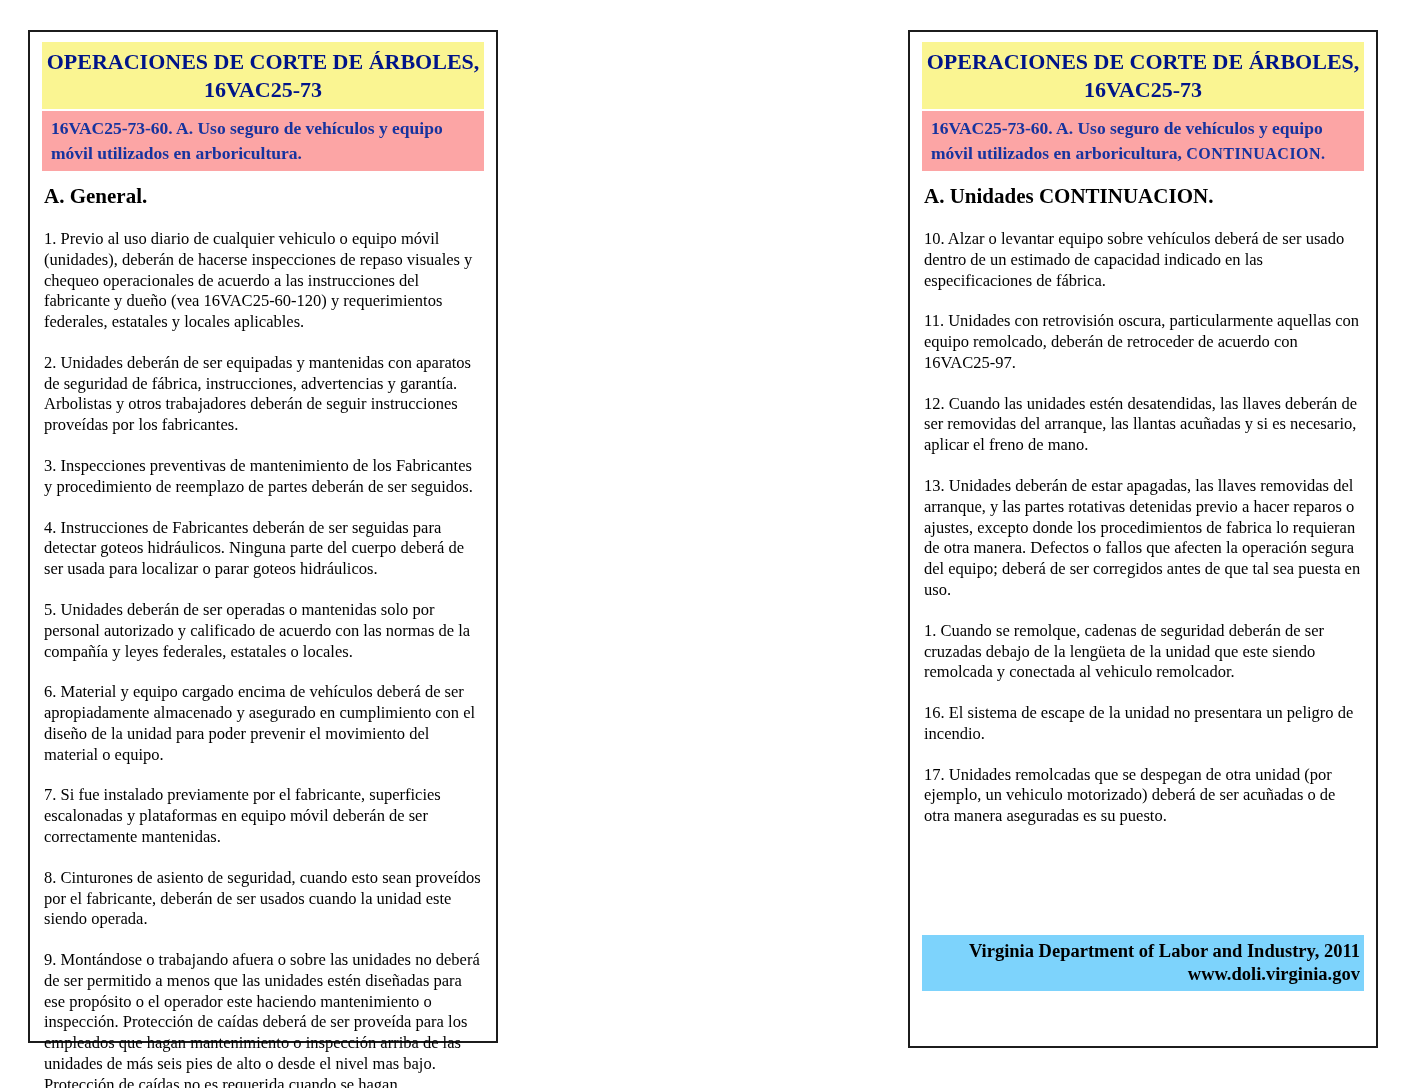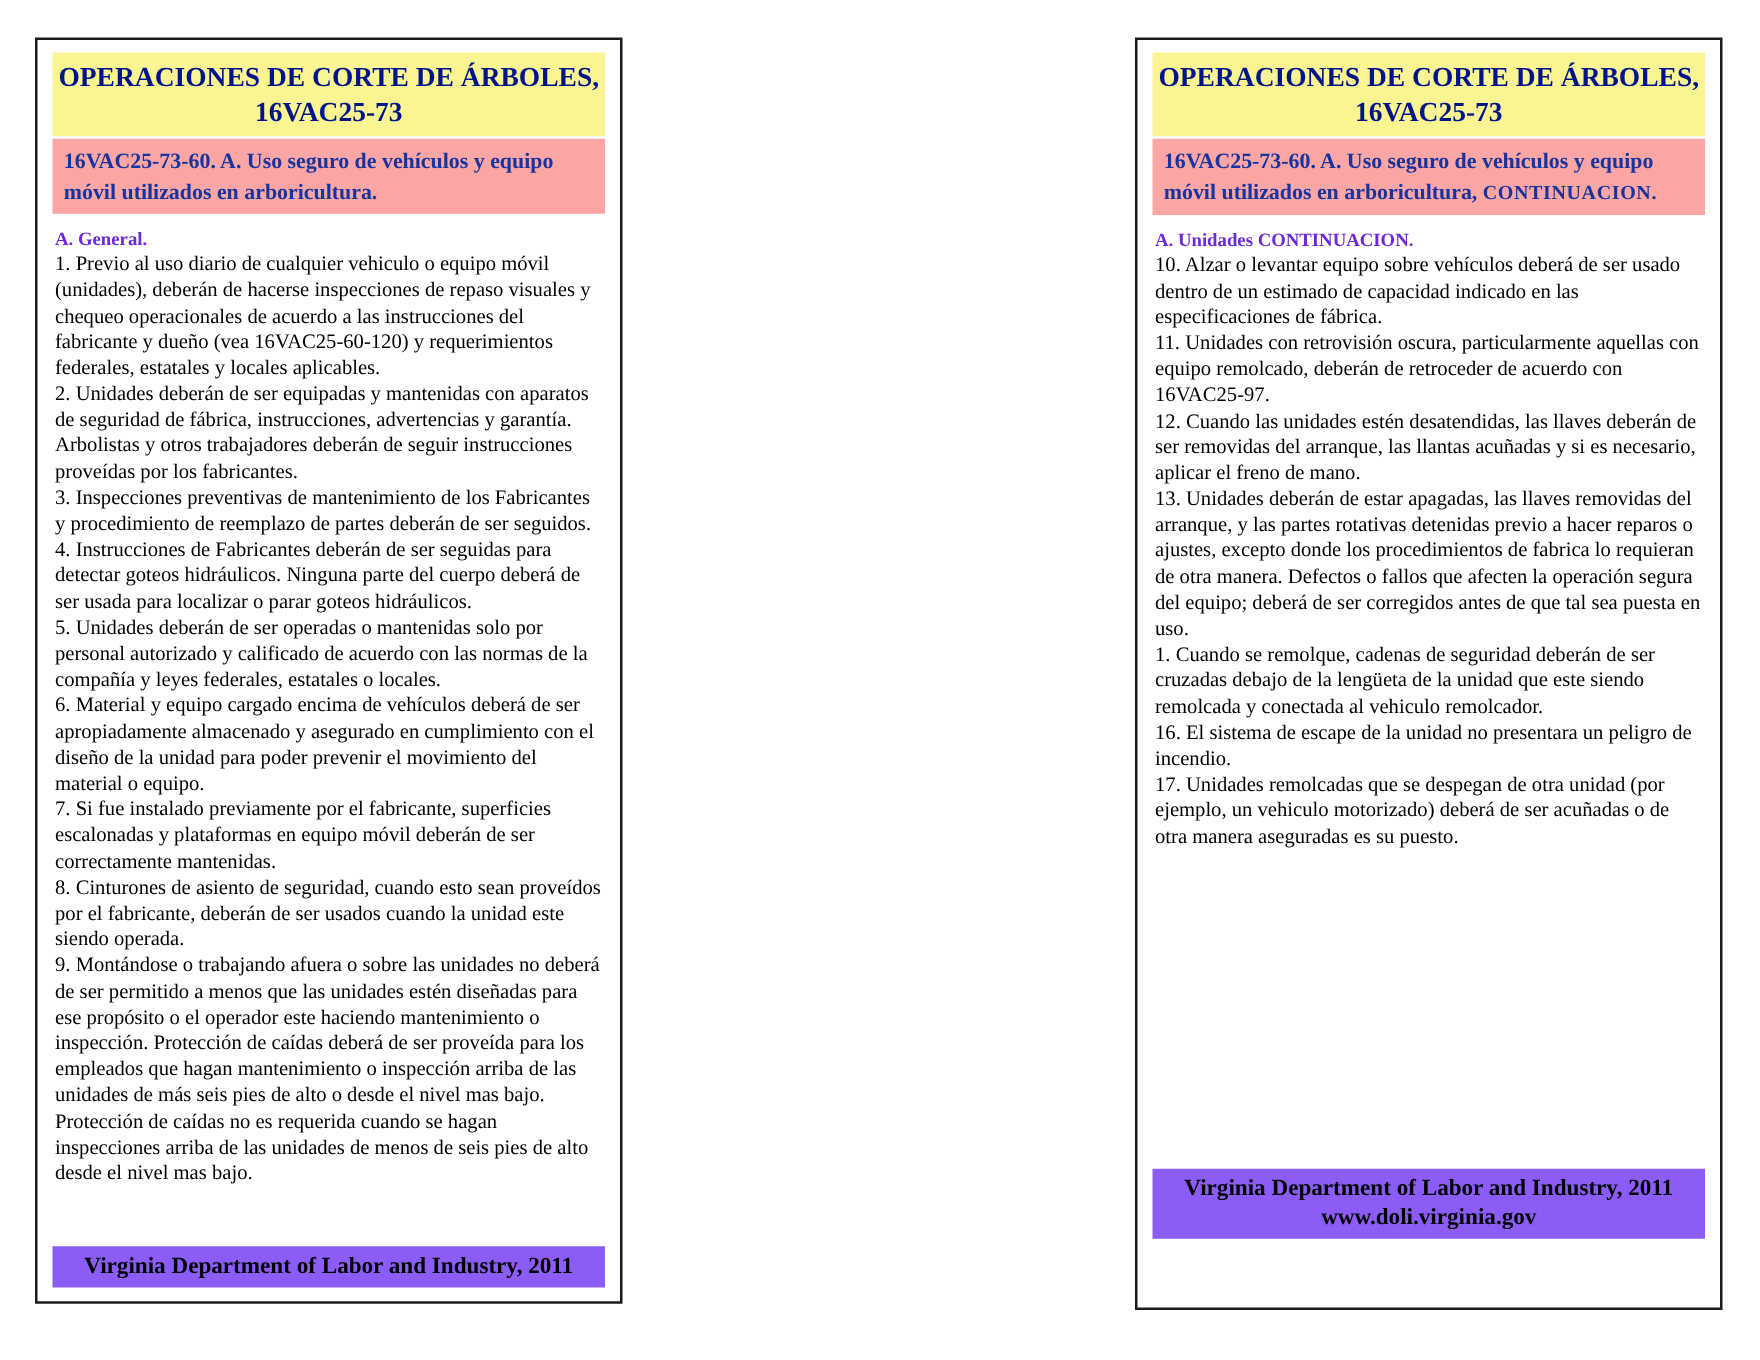--- a/index.html
+++ b/index.html
@@ -46,38 +46,38 @@
     font-size: 17.5px;
     line-height: 1.4;
     padding: 5px 9px 6px 9px;
     margin-top: 2px;
   }
   .subtitle-emphasis {
     font-size: 16px;
     letter-spacing: 0.5px;
   }
   .section-heading {
-    font-size: 15px;
+    font-size: 21px;
     font-weight: bold;
-    color: #6d28d9;
+    color: #000000;
     margin: 13px 2px 0 2px;
   }
   .paras p {
     font-size: 16.5px;
     line-height: 1.26;
     color: #000000;
-    margin: 0 2px 0 2px;
+    margin: 20px 2px 0 2px;
   }
   .footer-band {
-    background: #8b5cf6;
+    background: #7dd3fc;
     color: #000000;
     font-weight: bold;
     font-size: 18.5px;
     line-height: 1.25;
-    text-align: center;
+    text-align: right;
     padding: 5px 4px;
     margin-top: auto;
   }
   .panel.left  .footer-band { margin-bottom: 2px; }
   .panel.right .footer-band { margin-bottom: 46px; }
 </style>
 </head>
 <body>
 
 <div class="page">

